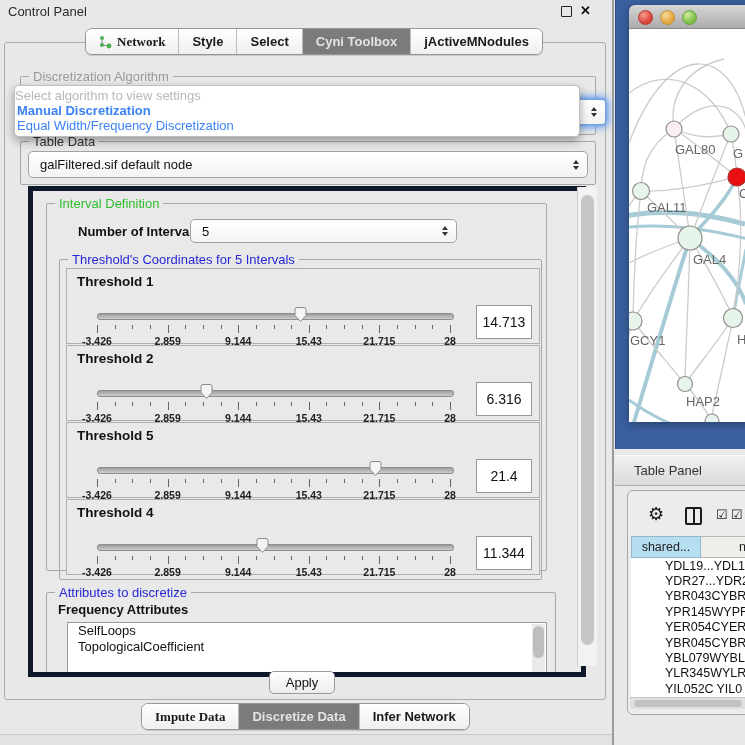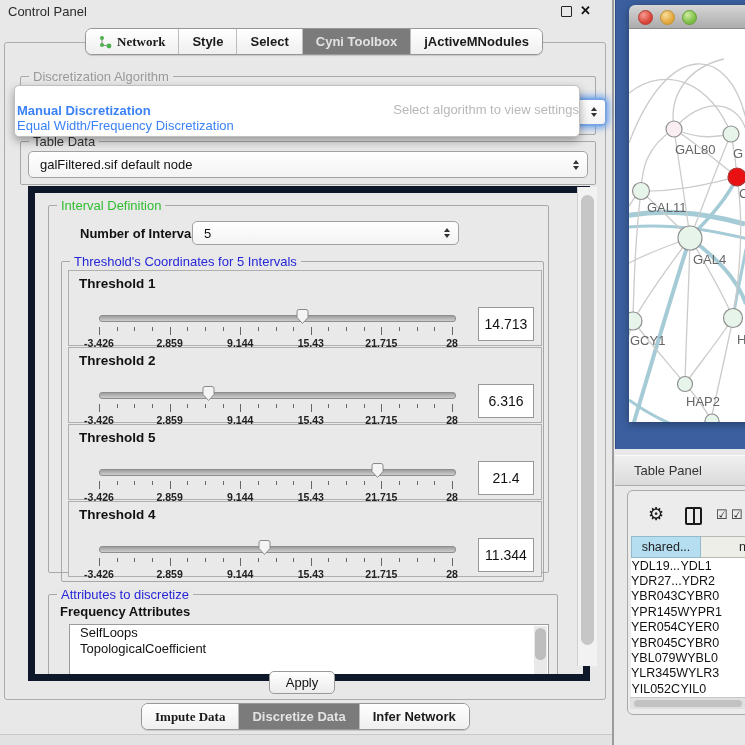--- a/index.html
+++ b/index.html
@@ -35,28 +35,28 @@
   .combo{position:absolute;background:linear-gradient(#FFFFFF,#F3F3F3);border:1px solid #A2A2A2;
          border-radius:5px;font-size:13px;color:#111;display:flex;align-items:center;padding:0 11px;}
   .combo.focused{box-shadow:0 0 6px 2px rgba(92,152,238,.85);border:2px solid #79A6E2;}
   .arrows{position:absolute;right:8px;top:50%;transform:translateY(-50%);display:flex;flex-direction:column;gap:2px;}
   .arr{width:0;height:0;border-left:3.5px solid transparent;border-right:3.5px solid transparent;}
   .arr.up{border-bottom:4.5px solid #333;} .arr.dn{border-top:4.5px solid #333;}
 
   
   .popup{left:14px;top:85px;width:564px;height:50px;background:#fff;border:1px solid #BFBFBF;
          border-radius:5px;box-shadow:0 4px 10px rgba(0,0,0,.35);z-index:40;font-size:13px;}
-  .popup .prompt{position:absolute;top:16px;left:0;width:100%;text-align:right;color:#B8B8B8;}
+  .popup .prompt{position:absolute;top:2px;left:0;width:100%;text-align:left;color:#B8B8B8;}
   .popup .opt{position:absolute;left:2px;white-space:nowrap;color:#3b82f6;}
   .popup .opt.b{font-weight:bold;top:17px;}
   .popup .opt.n{top:32px;}
 
   
   .viewport{left:28px;top:186px;width:548px;height:481px;overflow:hidden;
-            border:7px solid #0f172a;background:#E9E9E9;}
+            border:5px solid #0f172a;background:#E9E9E9;}
   .v-scroll{left:577px;top:187px;width:19px;height:479px;background:#F2F2F2;border-left:1px solid #CFCFCF;}
   .v-thumb{position:absolute;left:3px;top:8px;width:13px;height:450px;background:#C6C6C6;border-radius:7px;}
 
   .threshold{position:absolute;left:6px;width:472px;height:74px;border:1px solid #AFAFAF;background:#E9E9E9;}
   .th-label{position:absolute;left:10px;top:5px;font-size:13.5px;font-weight:bold;color:#111;}
   .track{position:absolute;left:30px;top:44px;width:355px;height:5px;border-radius:3px;
          background:linear-gradient(#9E9E9E,#CDCDCD);border:1px solid #8E8E8E;}
   .thumb{position:absolute;top:37px;width:15px;height:17px;}
   .ticks{position:absolute;left:30px;top:56px;width:353px;height:8px;}
   .tick{position:absolute;top:0;width:1px;height:4px;background:#666;}
@@ -99,23 +99,23 @@
   .tp-panel{left:627px;top:490px;width:130px;height:223px;background:#ECECEC;border:1px solid #A9A9A9;border-radius:6px;}
   .gear-ic{left:648px;top:503px;font-size:18px;color:#1a1a1a;}
   .col-ic{left:685px;top:507px;width:13px;height:14px;border:2px solid #1a1a1a;border-radius:2px;}
   .col-ic div{position:absolute;left:50%;top:0;width:2px;height:100%;background:#1a1a1a;transform:translateX(-50%);}
   .chk-ic{top:507px;font-size:13px;color:#1a1a1a;}
 
   .thead{left:631px;top:536px;height:22px;display:flex;font-size:12.5px;color:#222;}
   .th1{width:68px;background:#B5DEF1;border:1px solid #93B9CB;display:flex;align-items:center;justify-content:center;}
   .th2{width:90px;background:#EDEEE8;border:1px solid #B9B9B2;border-left:none;display:flex;align-items:center;justify-content:center;}
   .tbody{left:631px;top:558px;width:114px;height:139px;background:#fff;overflow:hidden;}
-  .t-row{display:flex;height:15.4px;align-items:center;font-size:12.5px;color:#111;}
+  .t-row{display:flex;height:15.4px;align-items:center;font-size:12.5px;color:#111;padding-left:34px;}
   .t-c1{width:69px;text-align:center;white-space:nowrap;}
-  .t-c2{width:90px;text-align:left;white-space:nowrap;}
+  .t-c2{width:90px;text-align:center;white-space:nowrap;}
   .h-scroll{left:630px;top:697px;width:115px;height:11px;background:#E0E0E0;border-top:1px solid #C6C6C6;}
   .h-thumb{position:absolute;left:4px;top:2px;width:108px;height:7px;background:#C2C2C2;border-radius:4px;}
 
   svg text{font-family:"Liberation Sans",sans-serif;}
 </style>
 </head>
 <body>
 
 <div id="root">
 

